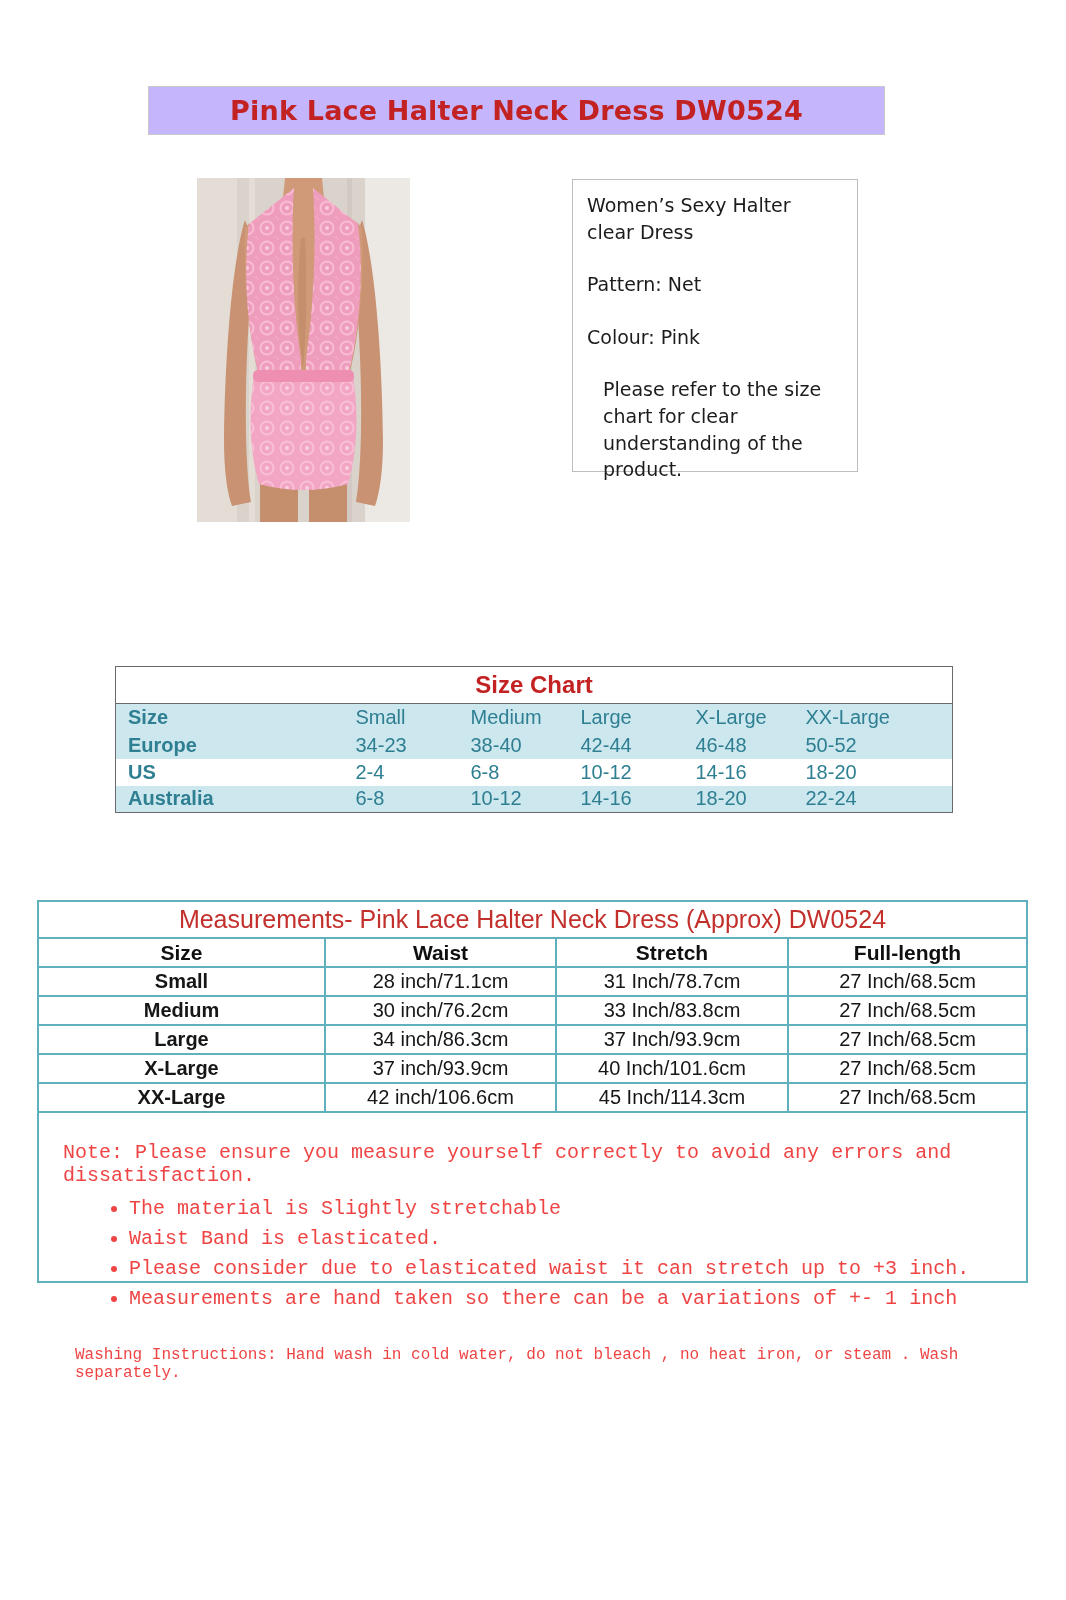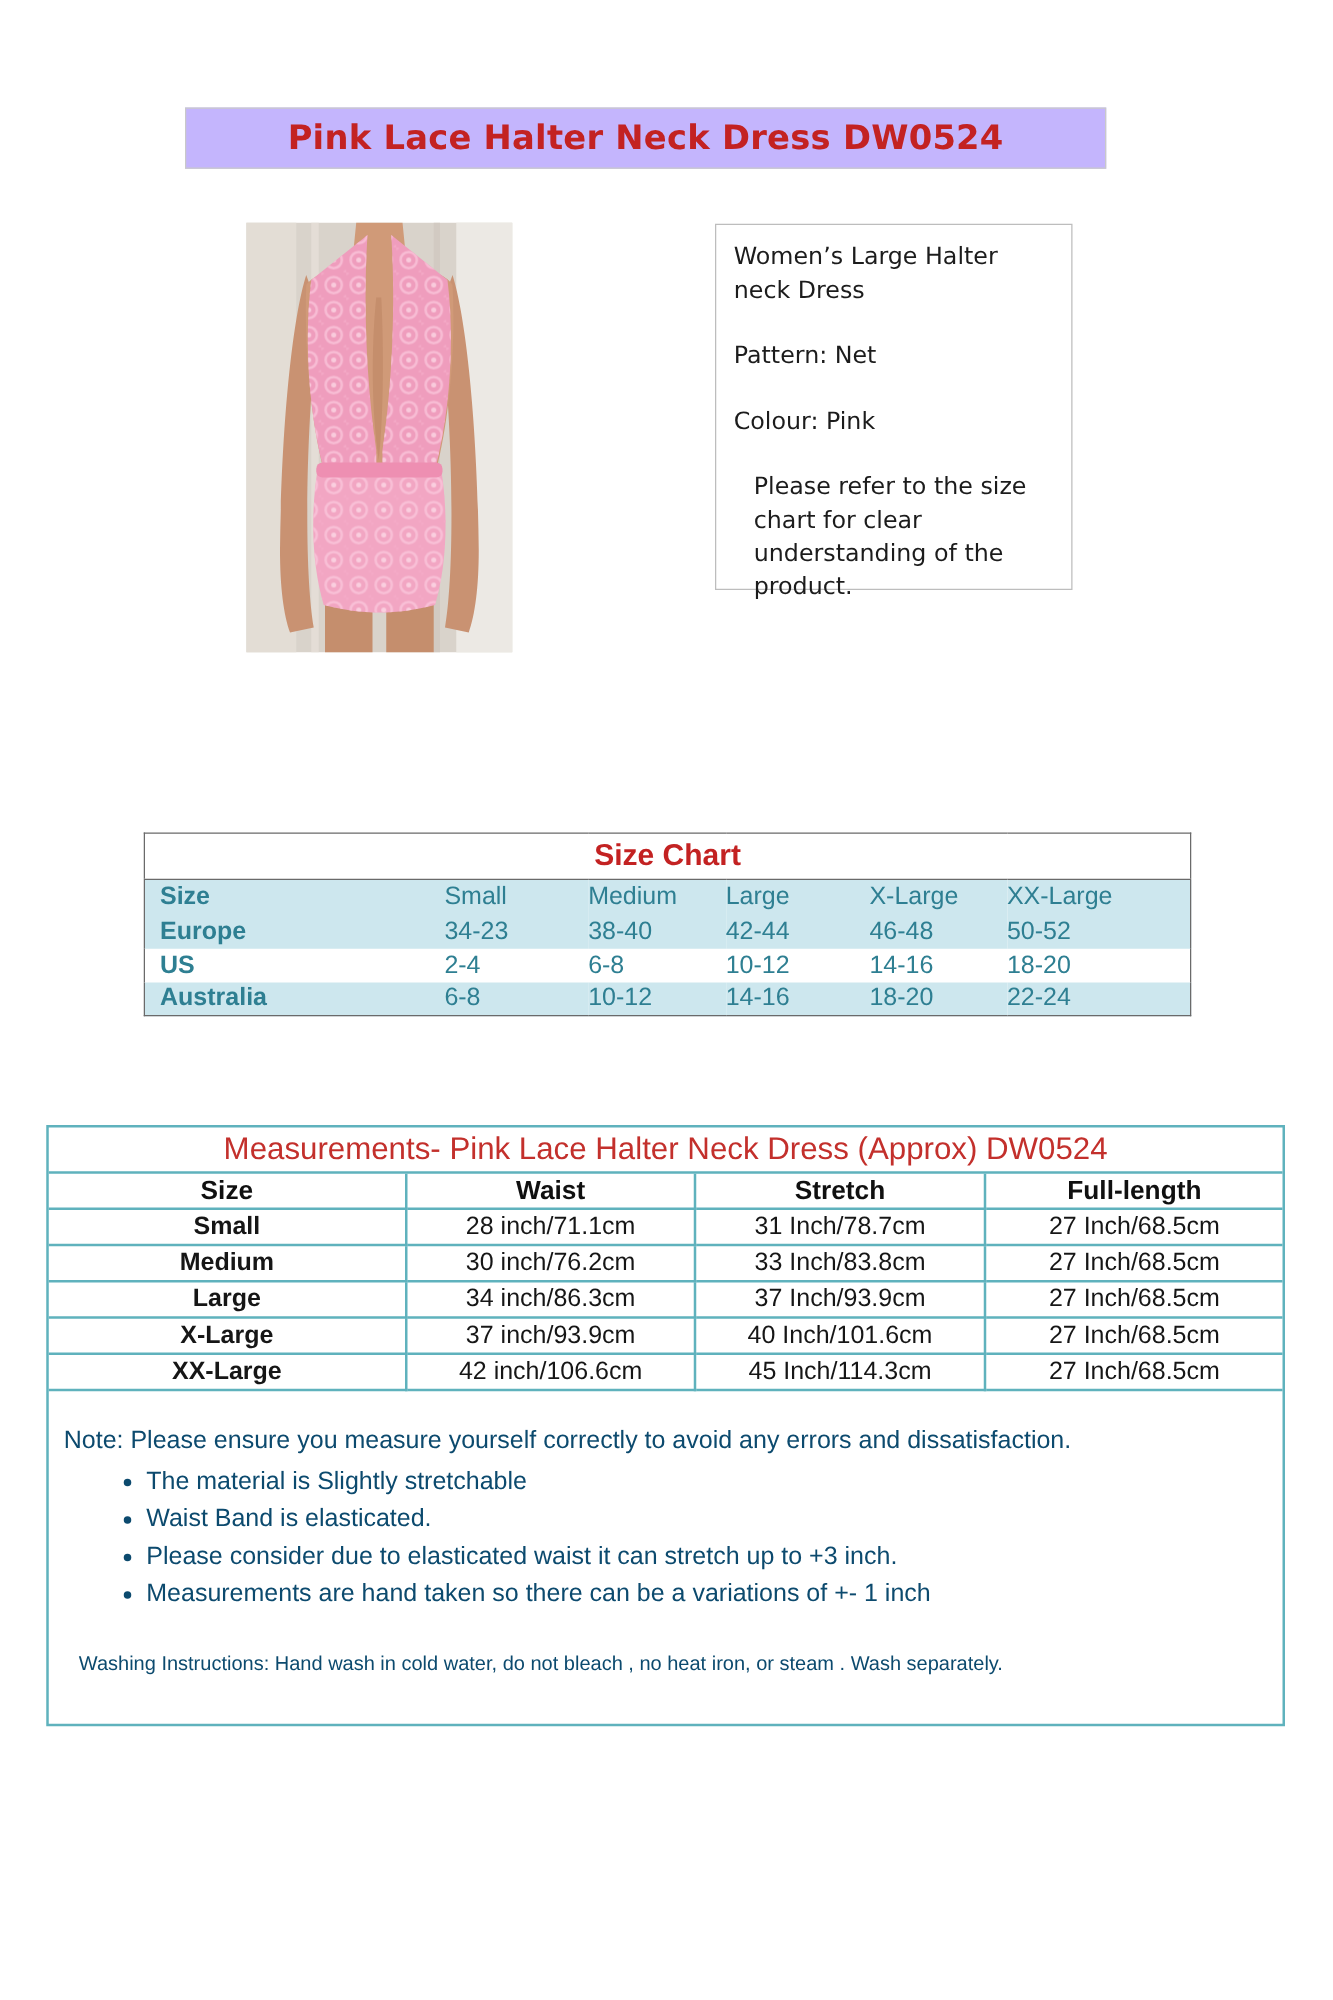--- a/index.html
+++ b/index.html
@@ -45,40 +45,40 @@
     border-bottom:1px solid #6a6a6a; background:#fff;
   }
   .size-chart .blue { background:#cde7ee; }
   .size-chart th.rowlab { font-weight:bold; padding-left:12px; color:#2e7f92; }
   .size-chart td.val, .size-chart th.colhead { font-weight:normal; color:#2e7f92; }
   .size-chart tr.body-row { height:27px; }
   .size-chart tr.head-row { height:28px; }
 
   
   .meas-box {
-    position:absolute; left:37px; top:900px; width:991px; height:481px;
+    position:absolute; left:37px; top:900px; width:991px; height:383px;
     border:2px solid #5fb2bd; box-sizing:border-box; background:#fff;
   }
   .meas-title {
     height:35px; border-bottom:2px solid #5fb2bd;
     display:flex; align-items:center; justify-content:center;
     color:#c3302c; font-size:25px;
   }
   .meas-table { width:100%; border-collapse:collapse; table-layout:fixed; }
   .meas-table th, .meas-table td {
     border:2px solid #5fb2bd; text-align:center; padding:0;
   }
   .meas-table th { height:27px; font-size:21px; font-weight:bold; color:#101010; }
   .meas-table td { height:27px; font-size:20px; color:#161616; }
   .meas-table td.szcell { font-weight:bold; }
   .meas-table tr > *:first-child { border-left:none; }
   .meas-table tr > *:last-child { border-right:none; }
   .meas-table tr:first-child > * { border-top:none; }
 
-  .notes { padding:0 12px; font-size:20px; color:#0c4a6e; }
+  .notes { padding:0 24px; font-size:20px; color:#ef4444;font-family:Liberation Mono, monospace; }
   .notes .note-line { margin:28px 0 0 0; }
   .notes ul { margin:10px 0 0 0; padding-left:66px; }
   .notes li { margin-bottom:7px; }
   .washing { margin:36px 0 0 0; padding:0 12px; font-size:16px; width:940px; }
 </style>
 </head>
 <body>
 
 <div class="page">
 
@@ -117,21 +117,21 @@
       <path d="M116,10 L161,46 C167,95 163,152 151,198 L109,198 L109,182 C118,120 119,58 116,10 Z" fill="#ef9dbd"></path>
       <path d="M116,10 L161,46 C167,95 163,152 151,198 L109,198 L109,182 C118,120 119,58 116,10 Z" fill="url(#lace)" opacity="0.85"></path>
 
       <path d="M57,198 L156,198 C162,236 160,276 151,306 C120,314 93,314 62,306 C53,276 51,236 57,198 Z" fill="#f2a6c3"></path>
       <path d="M57,198 L156,198 C162,236 160,276 151,306 C120,314 93,314 62,306 C53,276 51,236 57,198 Z" fill="url(#lace)" opacity="0.9"></path>
       <rect x="56" y="192" width="101" height="12" rx="5" fill="#ee8fb2"></rect>
     </svg>
   </div>
 
   <div class="desc-box">
-    <p>Women’s Large Halter neck Dress</p>
+    <p>Women’s Sexy Halter clear Dress</p>
     <p>Pattern: Net</p>
     <p>Colour: Pink</p>
     <p>Please refer to the size chart for clear understanding of the product.</p>
   </div>
 
   <table class="size-chart">
     <colgroup>
       <col style="width:240px">
         <col style="width:115px">
         <col style="width:110px">

